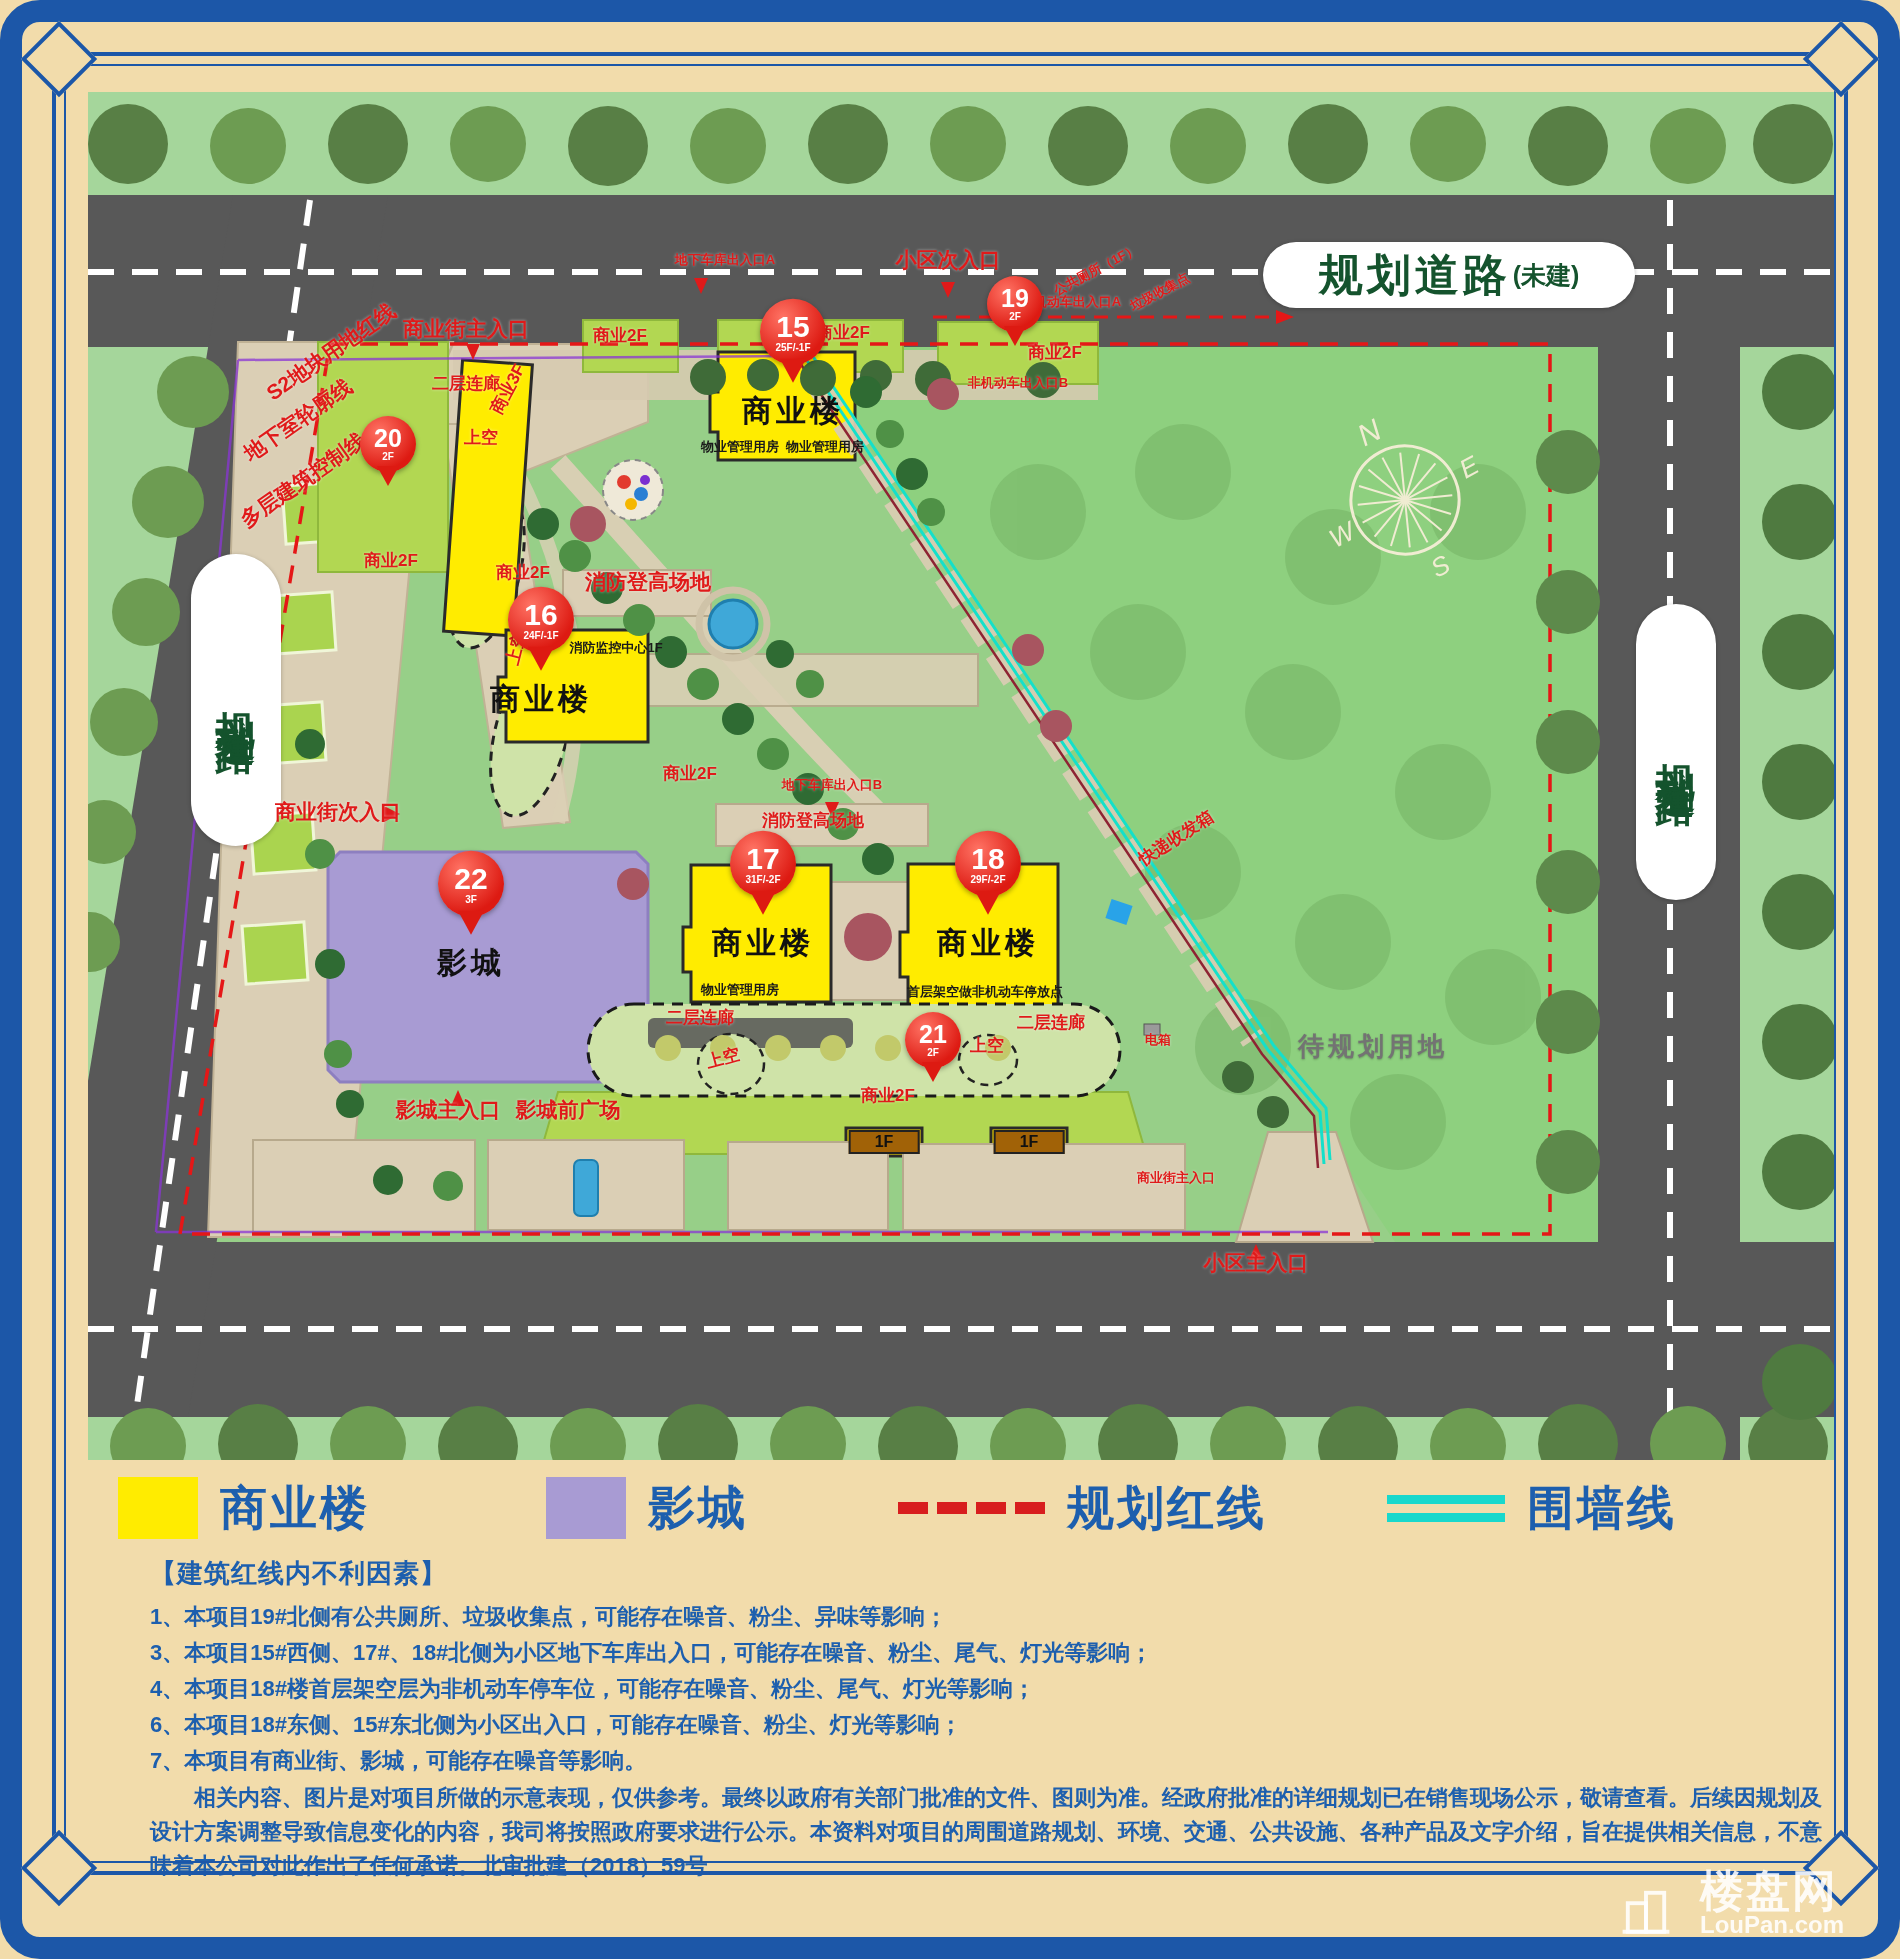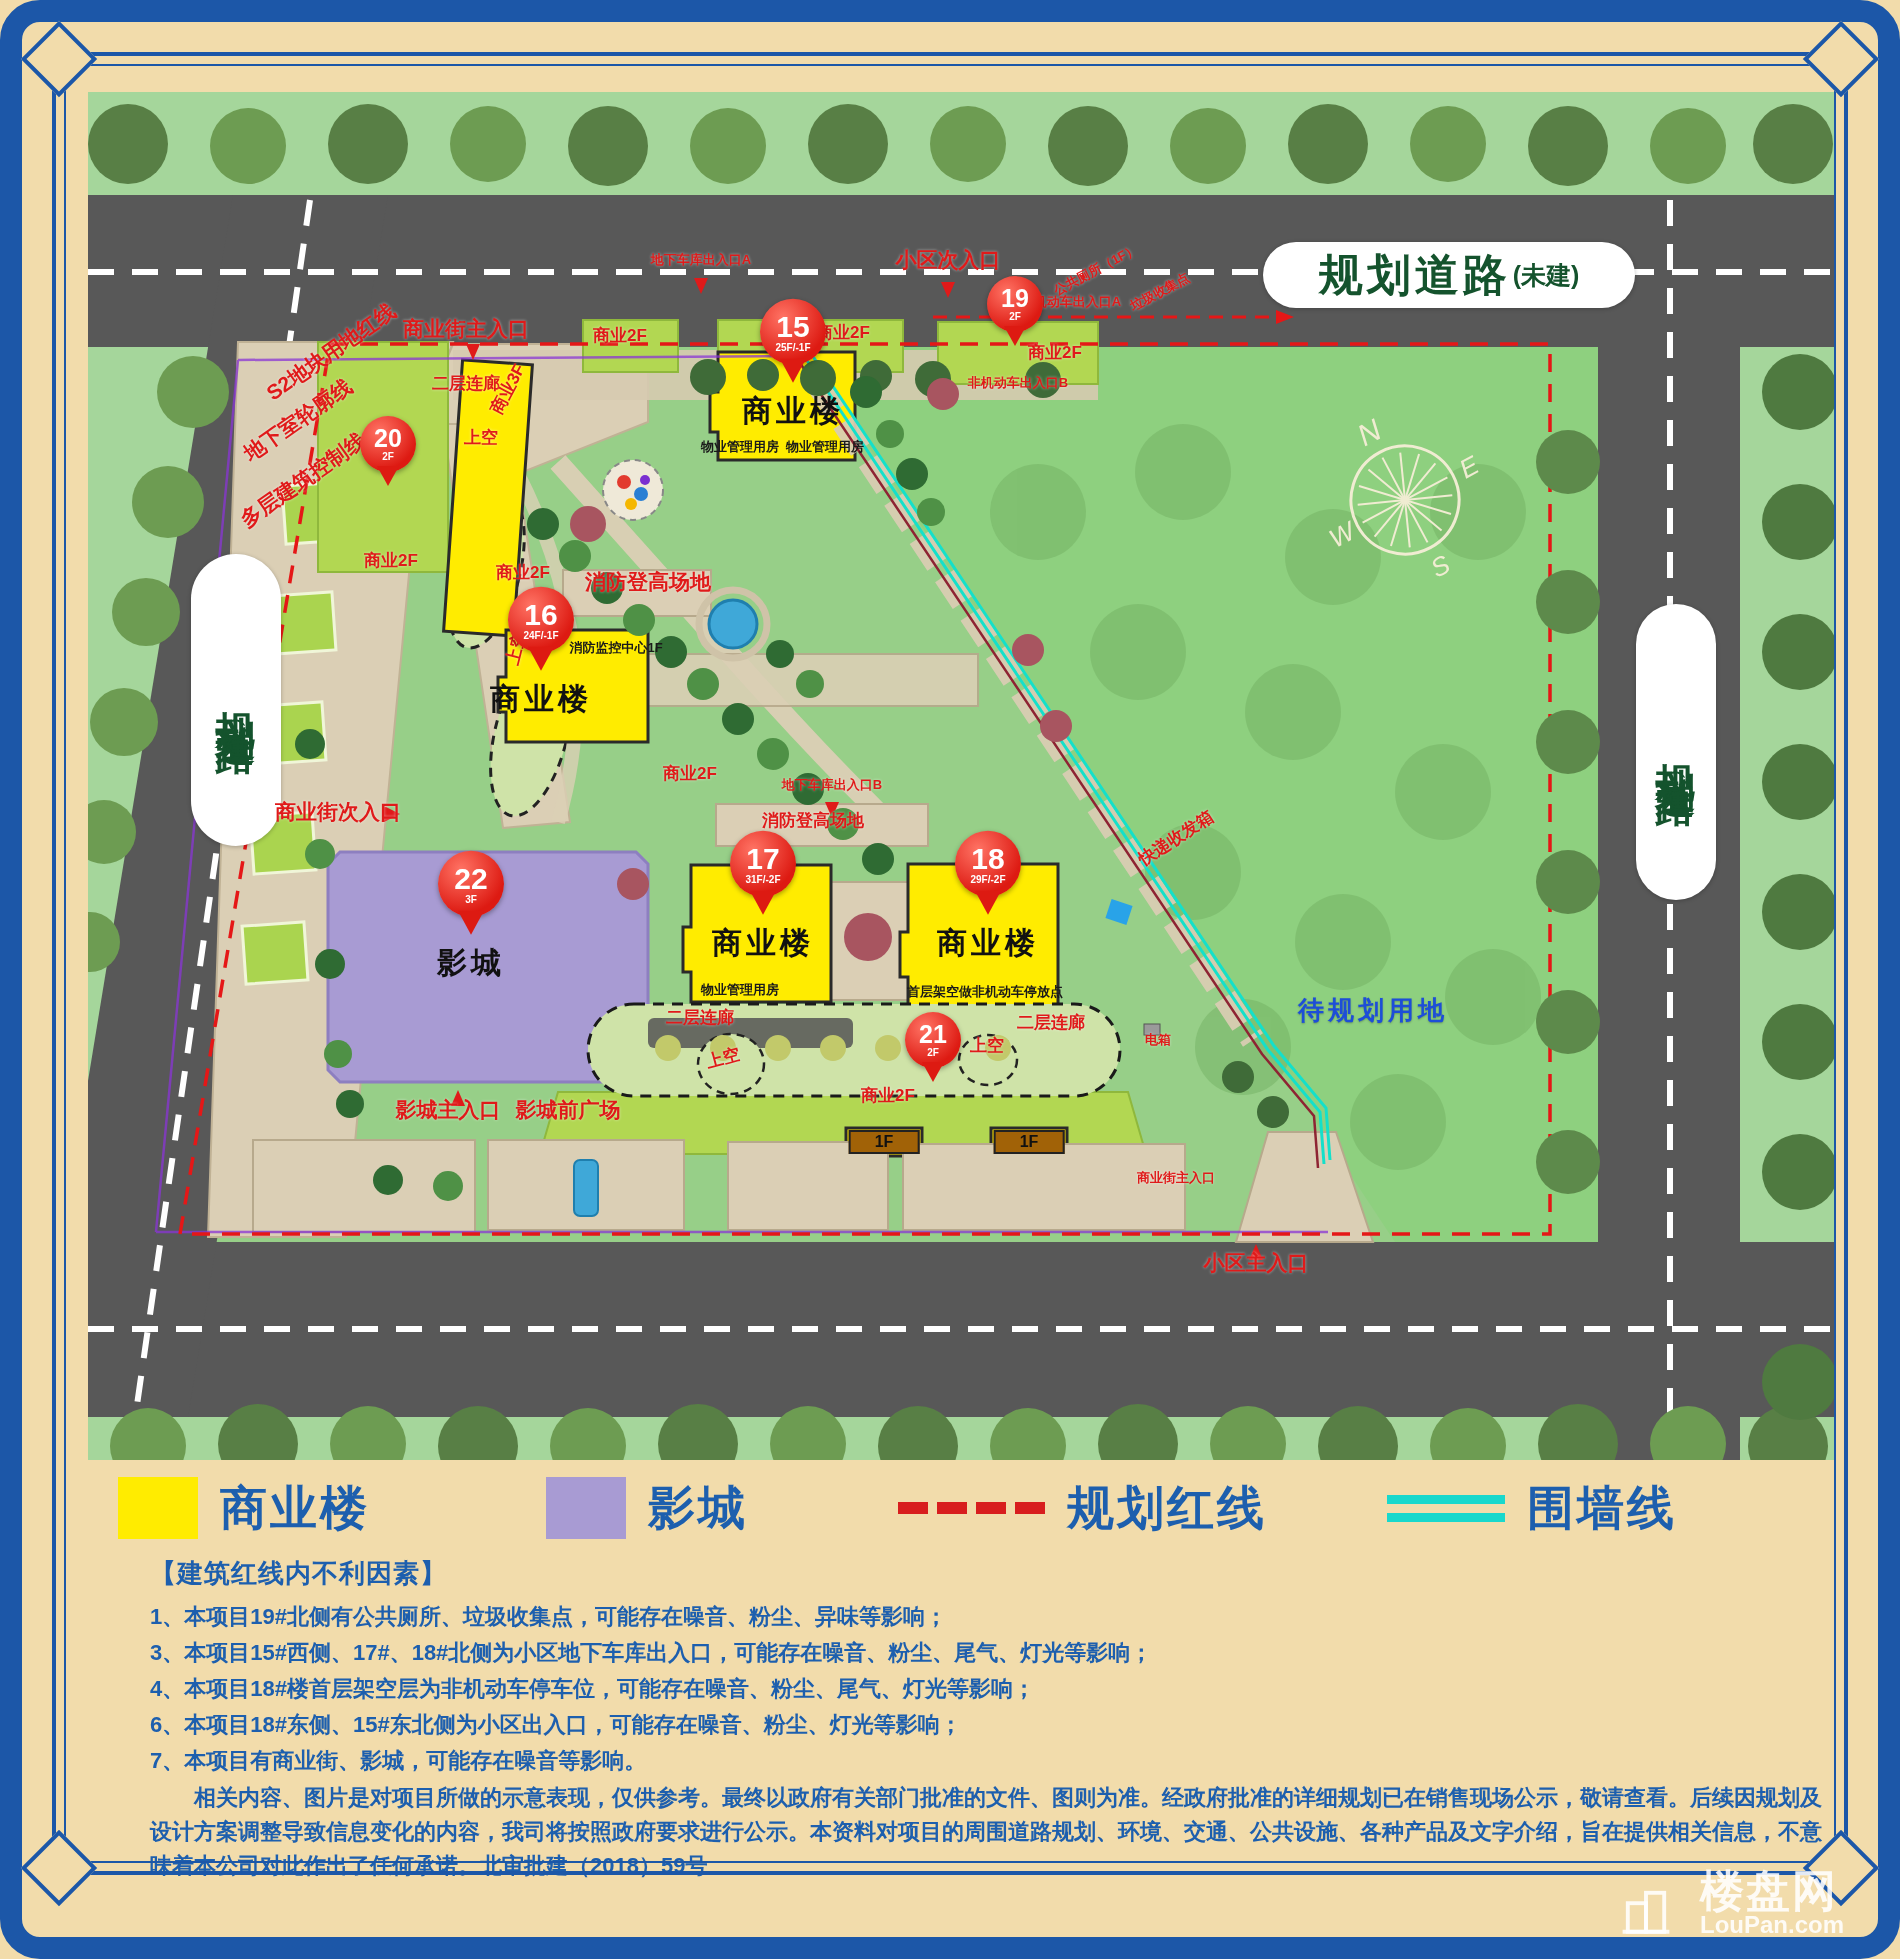--- a/index.html
+++ b/index.html
@@ -32,21 +32,21 @@
   .pill-vert .suffix{writing-mode:vertical-rl;font-size:22px;letter-spacing:2px;margin-left:0;margin-top:2px;}
   .pill-left{left:103px;top:462px;width:90px;height:292px;}
   .pill-right{left:1548px;top:512px;width:80px;height:296px;}
 
   
   .ann{position:absolute;color:#e01a1a;font-weight:bold;white-space:nowrap;z-index:25;
        transform:translate(-50%,-50%);font-size:17px;text-shadow:0 0 3px rgba(255,255,255,.55);}
   .ann.xs{font-size:13px;}
   .ann.md{font-size:21px;}
   .ann.blk{color:#1a1a1a;text-shadow:none;}
-  .ann.white-lg{color:#1d4ed8;font-size:26px;letter-spacing:4px;font-weight:bold;text-shadow:0 1px 2px rgba(0,0,0,.25);}
+  .ann.white-lg{color:#737373;font-size:26px;letter-spacing:4px;font-weight:bold;text-shadow:0 1px 2px rgba(0,0,0,.25);margin-top:36px;}
   .ann.box1f{background:#a16207;border:2px solid #222;color:#111;font-size:16px;padding:1px 24px;text-shadow:none;}
 
   
   .pin{position:absolute;transform:translate(-50%,-46%);display:flex;flex-direction:column;align-items:center;z-index:30;}
   .balloon{width:66px;height:66px;border-radius:50%;background:radial-gradient(circle at 35% 28%,#ff7364,#dd1a12 70%);
            display:flex;flex-direction:column;align-items:center;justify-content:center;color:#fff;
            box-shadow:0 2px 5px rgba(0,0,0,.35);}
   .balloon .num{font-size:30px;font-weight:bold;line-height:30px;}
   .balloon .sub{font-size:10px;font-weight:bold;line-height:11px;}
   .tail{width:0;height:0;border-left:13px solid transparent;border-right:13px solid transparent;border-top:24px solid #dd1a12;margin-top:-6px;}
@@ -364,21 +364,21 @@
   </div>
   <div class="pill pill-vert pill-left">
     <span class="main">规划道路</span>
     <span class="suffix">（未建）</span>
   </div>
   <div class="pill pill-vert pill-right">
     <span class="main">规划道路</span>
     <span class="suffix">（未建）</span>
   </div>
 
-  <span class="ann xs" style="left:613px;top:168px">地下车库出入口A</span>
+  <span class="ann xs" style="left:637px;top:168px">地下车库出入口A</span>
   <span class="ann md" style="left:860px;top:168px">小区次入口</span>
   <span class="ann xs" style="left:1008px;top:178px;transform:translate(-50%,-50%) rotate(-28deg)">公共厕所（1F）</span>
   <span class="ann xs" style="left:1072px;top:200px;transform:translate(-50%,-50%) rotate(-28deg)">垃圾收集点</span>
   <span class="ann xs" style="left:983px;top:210px">非机动车出入口A</span>
   <span class="ann" style="left:532px;top:243px">商业2F</span>
   <span class="ann" style="left:755px;top:240px">商业2F</span>
   <span class="ann" style="left:967px;top:260px">商业2F</span>
   <span class="ann xs" style="left:930px;top:291px">非机动车出入口B</span>
   <span class="ann md" style="left:378px;top:237px">商业街主入口</span>
   <span class="ann" style="left:378px;top:291px">二层连廊</span>

